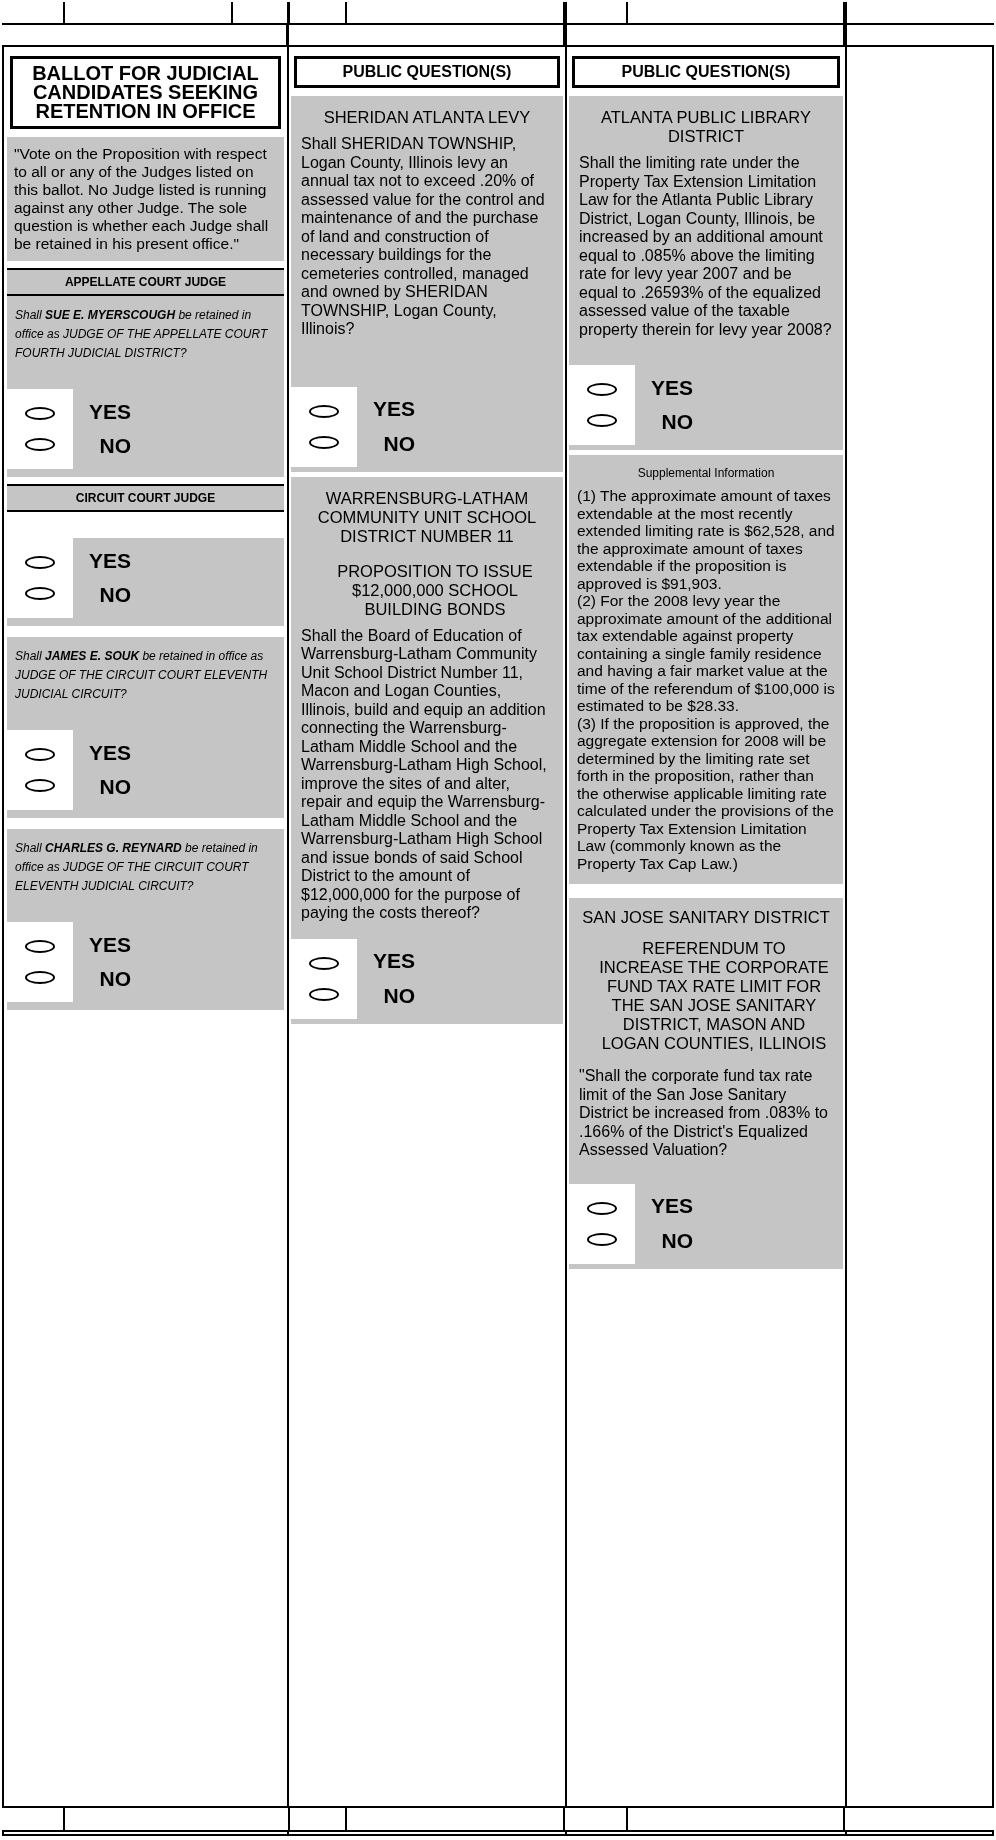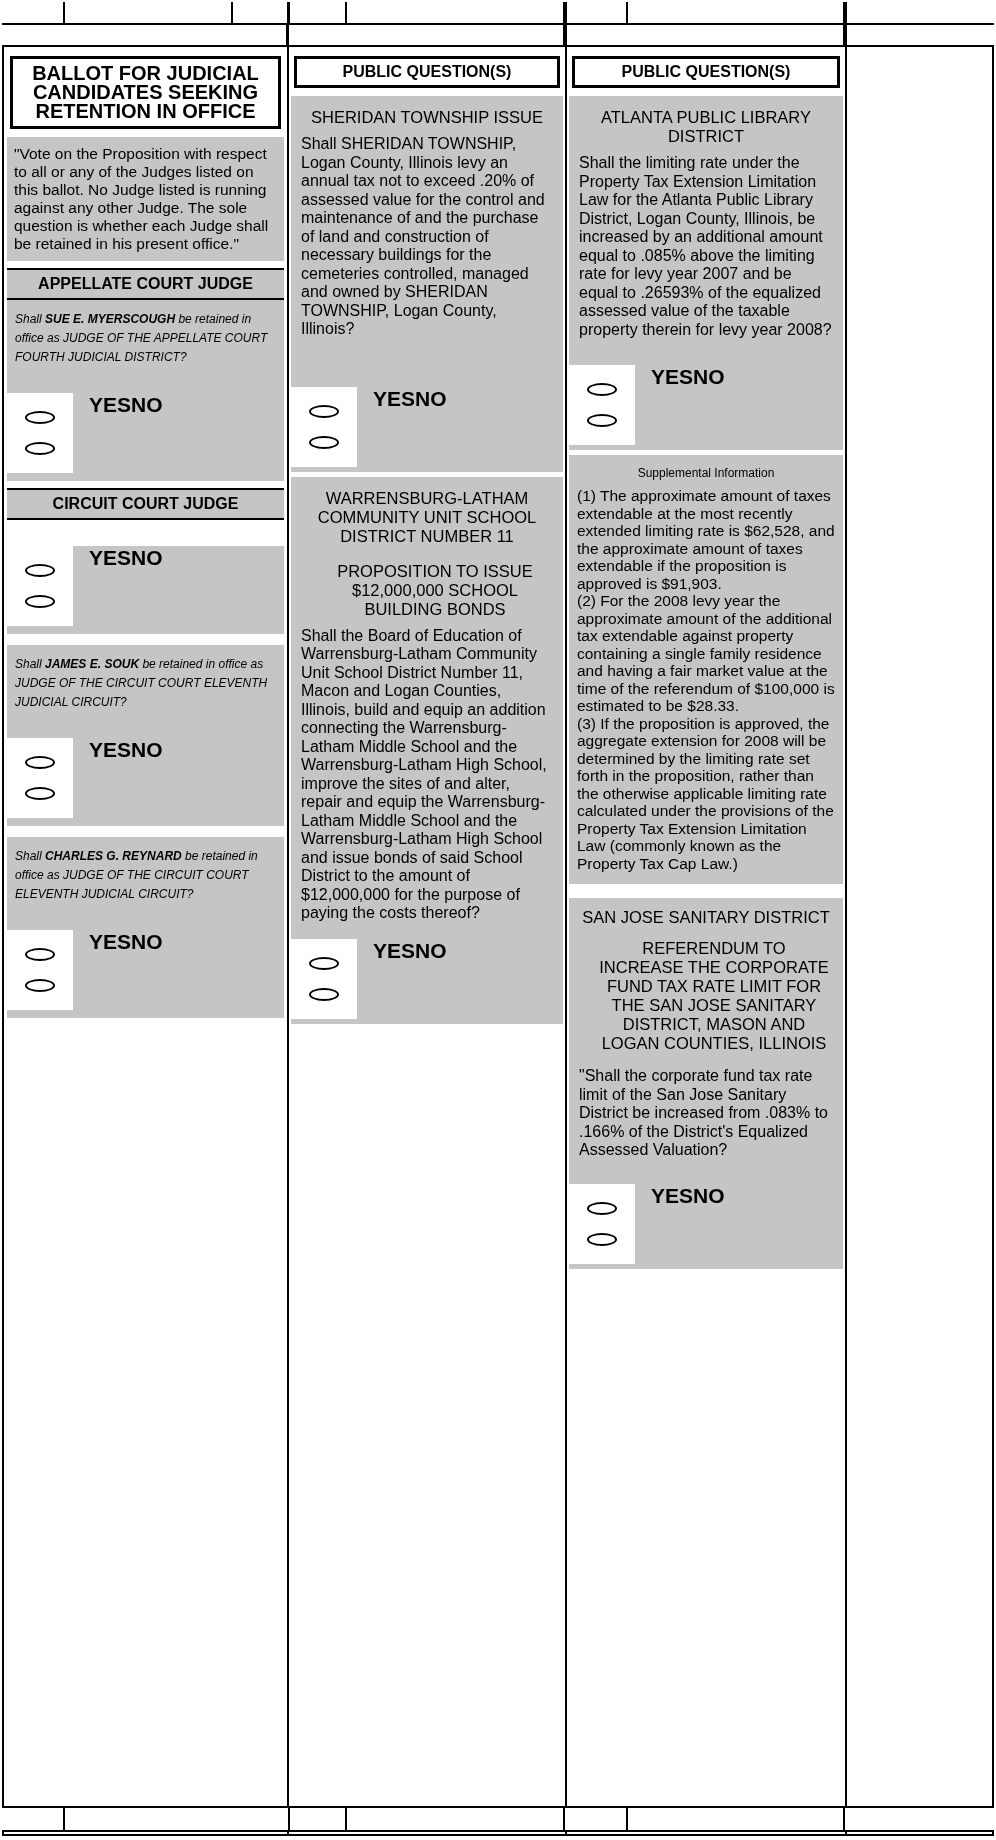--- a/index.html
+++ b/index.html
@@ -25,21 +25,21 @@
 
   .shaded { background:#c5c5c5; }
 
   .title-box {
     margin:6px 3px 0 3px; border:3px solid #000; background:#fff;
     text-align:center; font-weight:bold; font-size:20px; line-height:19px; padding:5px 14px;
   }
   .instructions { margin-top:8px; padding:8px 7px; font-size:15.5px; line-height:18px; }
   .section-header {
     margin-top:7px; border-top:2px solid #000; border-bottom:2px solid #000;
-    text-align:center; font-weight:bold; font-size:16px; padding:5px 2px;
+    text-align:center; font-weight:bold; font-size:12px; padding:5px 2px;
   }
   .ret-q { padding-bottom:8px; }
   .ret-q.gap { margin-top:11px; }
   .q-text { padding:10px 8px 0 8px; font-size:12px; line-height:19px;font-style:italic; }
   .q-text b { font-weight:bold; }
 
   .pq-header {
     margin:6px 3px 0 3px; border:3px solid #000; background:#fff;
     text-align:center; font-weight:bold; font-size:16px; padding:4px 8px;
   }
@@ -51,21 +51,21 @@
 
   .supp-title { padding-top:10px; text-align:center; font-size:12px; line-height:16px; }
   .supp-body  { padding:6px 8px 0 8px; font-size:15.5px; line-height:17.5px; }
 
   .vote { display:flex; height:80px; margin-top:26px; }
   .ovals {
     width:66px; background:#fff; display:flex; flex-direction:column;
     align-items:center; justify-content:space-evenly;
   }
   .oval { display:block; width:30px; height:13px; border:2px solid #000; border-radius:50%; background:#fff; cursor:pointer; }
-  .vlabels { display:flex; flex-direction:row; justify-content:space-evenly; padding-left:16px; font-weight:bold; font-size:21px; }
+  .vlabels { display:flex; flex-direction:column; justify-content:space-evenly; padding-left:16px; font-weight:bold; font-size:21px;align-items:flex-end; }
 </style>
 </head>
 <body>
 
 <div class="frame"></div>
 
 <div class="strip" id="strip-top-1">
   <div class="cell" style="width:63px"></div>
   <div class="cell" style="width:168px"></div>
   <div class="cell" style="width:57px"></div>
@@ -154,21 +154,21 @@
         <span>NO</span>
       </div>
     </div>
   </div>
 </div>
 
 <div id="col2" class="col">
   <div class="pq-header">PUBLIC QUESTION(S)</div>
 
   <div class="shaded pq-block">
-    <div class="pq-title">SHERIDAN TOWNSHIP ISSUE</div>
+    <div class="pq-title">SHERIDAN ATLANTA LEVY</div>
     <div class="pq-body">Shall SHERIDAN TOWNSHIP, Logan County, Illinois levy an annual tax not to exceed .20% of assessed value for the control and maintenance of and the purchase of land and construction of necessary buildings for the cemeteries controlled, managed and owned by SHERIDAN TOWNSHIP, Logan County, Illinois?</div>
     <div class="vote" style="margin-top:48px">
       <div class="ovals">
         <span class="oval"></span>
         <span class="oval"></span>
       </div>
       <div class="vlabels">
         <span>YES</span>
         <span>NO</span>
       </div>

